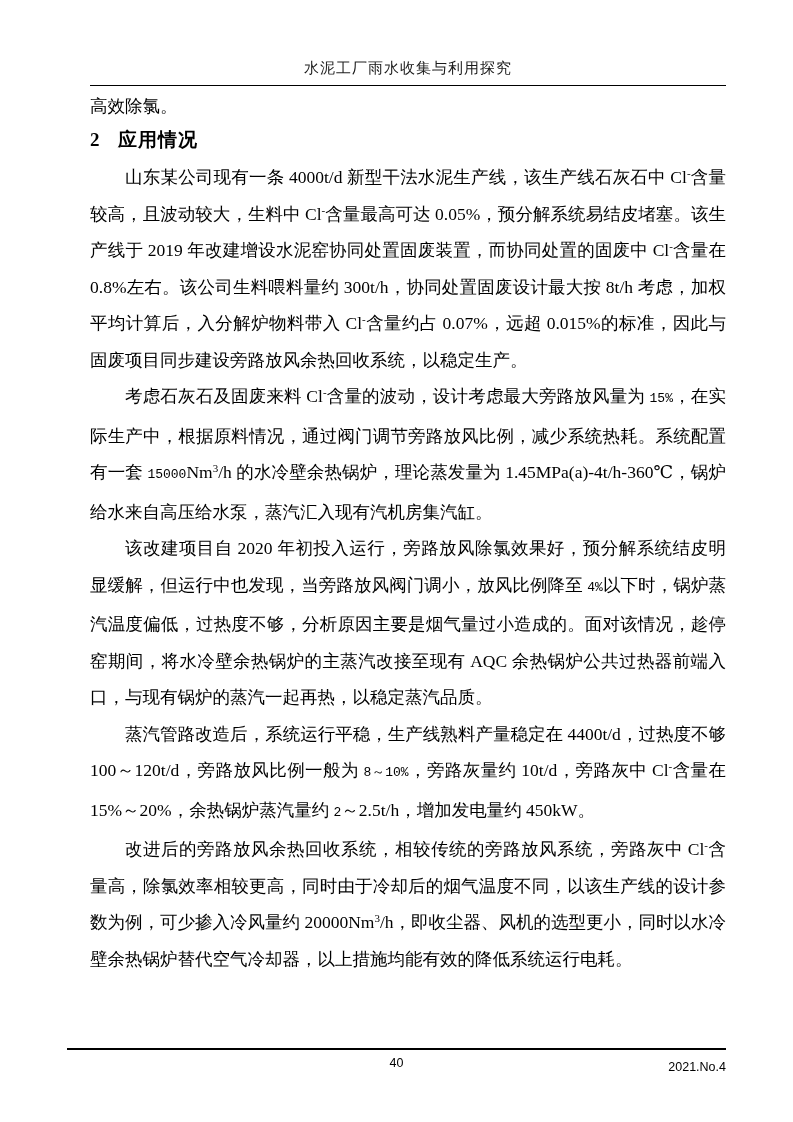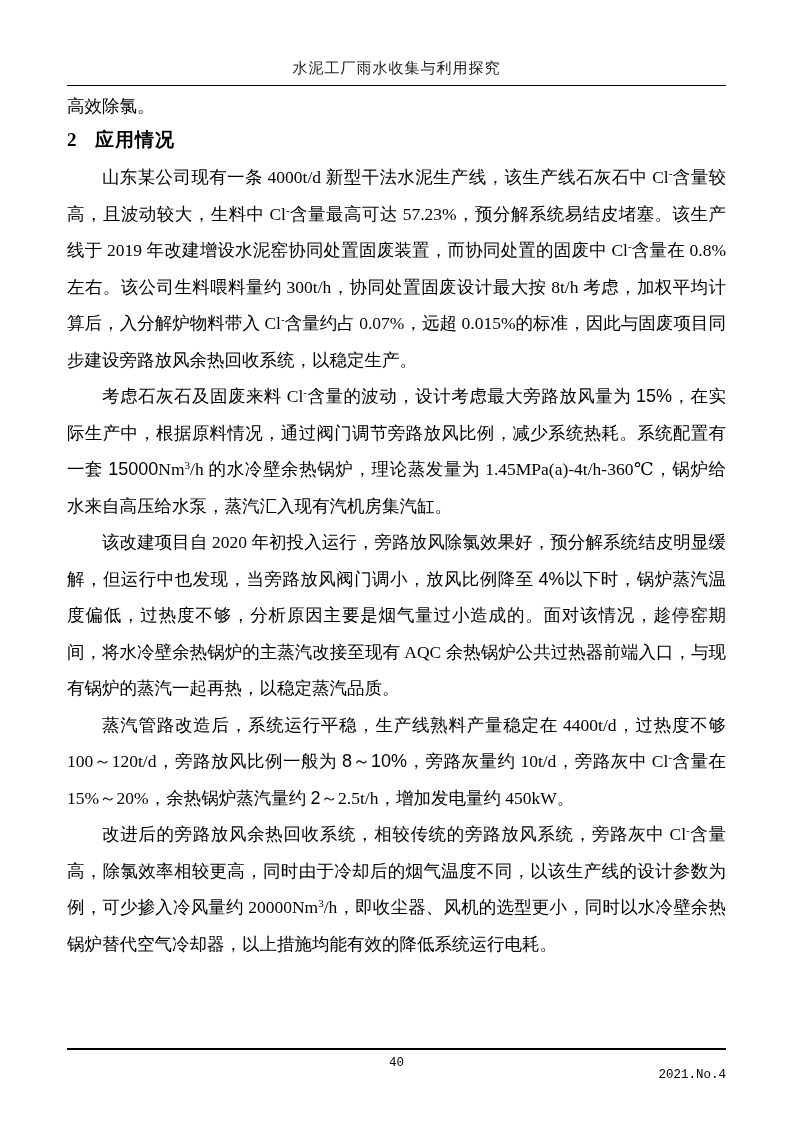--- a/index.html
+++ b/index.html
@@ -10,21 +10,21 @@
   .page {
     position: relative;
     width: 793px;
     height: 1122px;
     margin: 0 auto;
     background: #ffffff;
     color: #000000;
     font-family: "Liberation Serif", "DejaVu Serif", serif;
     overflow: hidden;
     box-sizing: border-box;
-    padding: 57px 67px 0 67px;
+    padding: 57px 67px 0 90px;
   }
   .running-header {
     text-align: center;
     font-size: 15px;
     line-height: 22px;
     letter-spacing: 1px;
     color: #1a1a1a;
   }
   .header-rule {
     border: none;
@@ -39,22 +39,22 @@
     text-justify: inter-ideograph;
     text-indent: 2em;
     word-break: break-word;
   }
   .body-text sup {
     font-size: 11px;
     line-height: 0;
     vertical-align: 6px;
   }
   .body-text .alt {
-    font-family: Liberation Sans, sans-serif;
-    font-size: 18px;
+    font-family: Liberation Mono, monospace;
+    font-size: 13px;
   }
   .leading {
     text-indent: 0;
     margin-top: 5px;
     line-height: 30px;
   }
   .section-heading {
     margin: 4px 0 4px 0;
     font-size: 19px;
     line-height: 30px;
@@ -77,50 +77,50 @@
     top: 1048px;
   }
   .footer-rule {
     border: none;
     border-top: 2.6px solid #000000;
     margin: 0;
   }
   .footer-row {
     position: relative;
     margin-top: 5px;
-    font-family: Liberation Mono, monospace;
+    font-family: Liberation Sans, sans-serif;
     font-size: 12.5px;
     line-height: 16px;
     text-align: center;
   }
   .footer-issue {
     position: absolute;
     right: 0;
-    top: 12px;
+    top: 4px;
   }
 </style>
 </head>
 <body>
 
 <div class="page">
 
   <header>
     <div class="running-header">水泥工厂雨水收集与利用探究</div>
     <hr class="header-rule">
   </header>
 
   <main>
 
     <p class="body-text leading">高效除氯。</p>
 
     <h2 class="section-heading">
       <span class="heading-num">2</span><span class="heading-title">应用情况</span>
     </h2>
 
-    <p class="body-text"><span>山东某公司现有一条 4000t/d 新型干法水泥生产线，该生产线石灰石中 Cl</span><sup>-</sup><span>含量较高，且波动较大，生料中 Cl</span><sup>-</sup><span>含量最高可达 57.23%，预分解系统易结皮堵塞。该生产线于 2019 年改建增设水泥窑协同处置固废装置，而协同处置的固废中 Cl</span><sup>-</sup><span>含量在 0.8%左右。该公司生料喂料量约 300t/h，协同处置固废设计最大按 8t/h 考虑，加权平均计算后，入分解炉物料带入 Cl</span><sup>-</sup><span>含量约占 0.07%，远超 0.015%的标准，因此与固废项目同步建设旁路放风余热回收系统，以稳定生产。</span></p>
+    <p class="body-text"><span>山东某公司现有一条 4000t/d 新型干法水泥生产线，该生产线石灰石中 Cl</span><sup>-</sup><span>含量较高，且波动较大，生料中 Cl</span><sup>-</sup><span>含量最高可达 0.05%，预分解系统易结皮堵塞。该生产线于 2019 年改建增设水泥窑协同处置固废装置，而协同处置的固废中 Cl</span><sup>-</sup><span>含量在 0.8%左右。该公司生料喂料量约 300t/h，协同处置固废设计最大按 8t/h 考虑，加权平均计算后，入分解炉物料带入 Cl</span><sup>-</sup><span>含量约占 0.07%，远超 0.015%的标准，因此与固废项目同步建设旁路放风余热回收系统，以稳定生产。</span></p>
     <p class="body-text"><span>考虑石灰石及固废来料 Cl</span><sup>-</sup><span>含量的波动，设计考虑最大旁路放风量为 </span><span class="alt">15%</span><span>，在实际生产中，根据原料情况，通过阀门调节旁路放风比例，减少系统热耗。系统配置有一套 </span><span class="alt">15000</span><span>Nm</span><sup>3</sup><span>/h 的水冷壁余热锅炉，理论蒸发量为 1.45MPa(a)-4t/h-360℃，锅炉给水来自高压给水泵，蒸汽汇入现有汽机房集汽缸。</span></p>
     <p class="body-text"><span>该改建项目自 2020 年初投入运行，旁路放风除氯效果好，预分解系统结皮明显缓解，但运行中也发现，当旁路放风阀门调小，放风比例降至 </span><span class="alt">4%</span><span>以下时，锅炉蒸汽温度偏低，过热度不够，分析原因主要是烟气量过小造成的。面对该情况，趁停窑期间，将水冷壁余热锅炉的主蒸汽改接至现有 AQC 余热锅炉公共过热器前端入口，与现有锅炉的蒸汽一起再热，以稳定蒸汽品质。</span></p>
     <p class="body-text"><span>蒸汽管路改造后，系统运行平稳，生产线熟料产量稳定在 4400t/d，过热度不够 100～120t/d，旁路放风比例一般为 </span><span class="alt">8～10%</span><span>，旁路灰量约 10t/d，旁路灰中 Cl</span><sup>-</sup><span>含量在 15%～20%，余热锅炉蒸汽量约 </span><span class="alt">2</span><span>～2.5t/h，增加发电量约 450kW。</span></p>
 
 
     <p class="body-text"><span>改进后的旁路放风余热回收系统，相较传统的旁路放风系统，旁路灰中 Cl</span><sup>-</sup><span>含量高，除氯效率相较更高，同时由于冷却后的烟气温度不同，以该生产线的设计参数为例，可少掺入冷风量约 20000Nm</span><sup>3</sup><span>/h，即收尘器、风机的选型更小，同时以水冷壁余热锅炉替代空气冷却器，以上措施均能有效的降低系统运行电耗。</span></p>
 
   </main>
 
   <footer class="page-footer">

